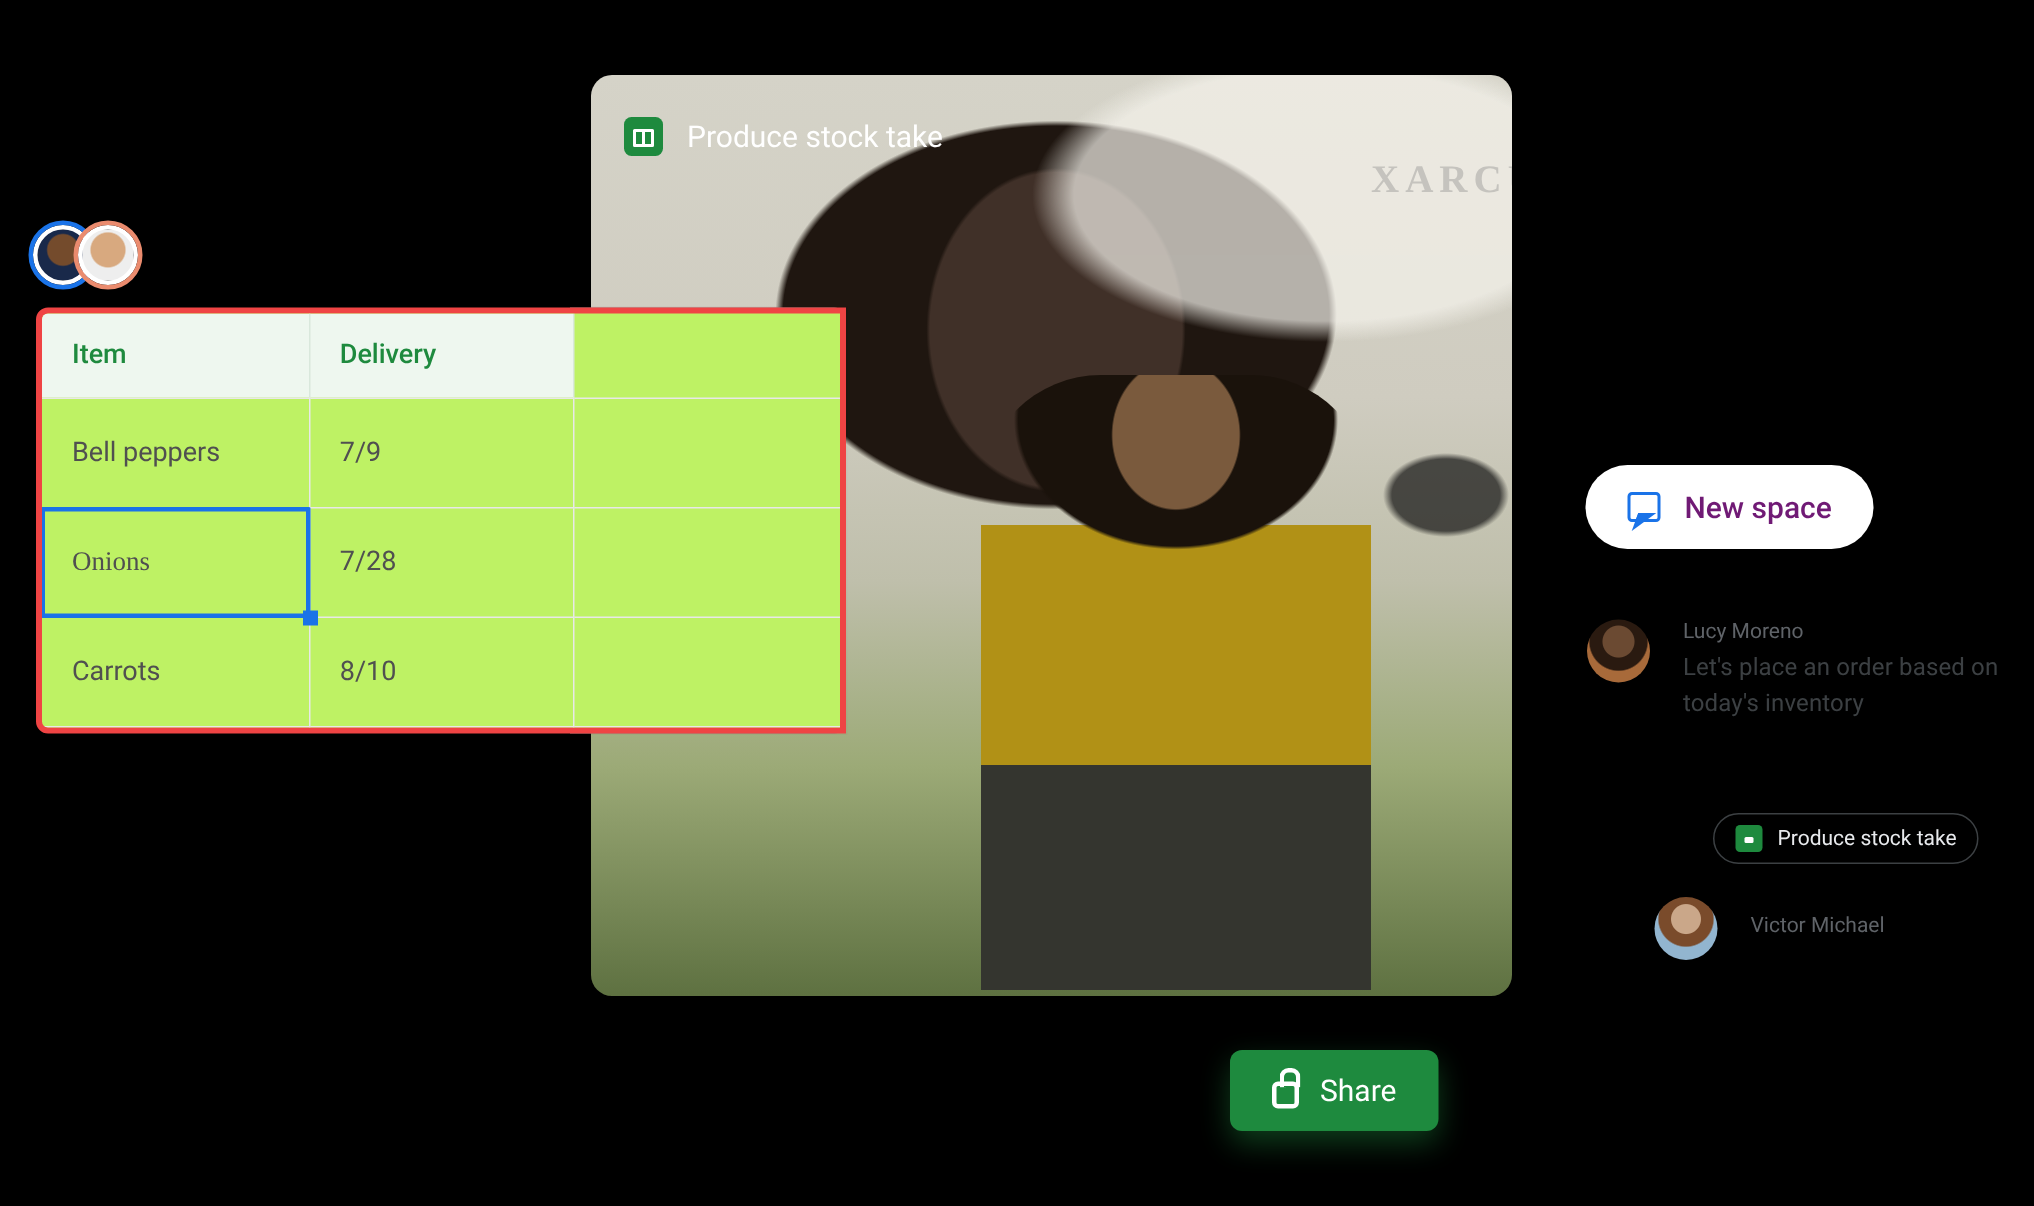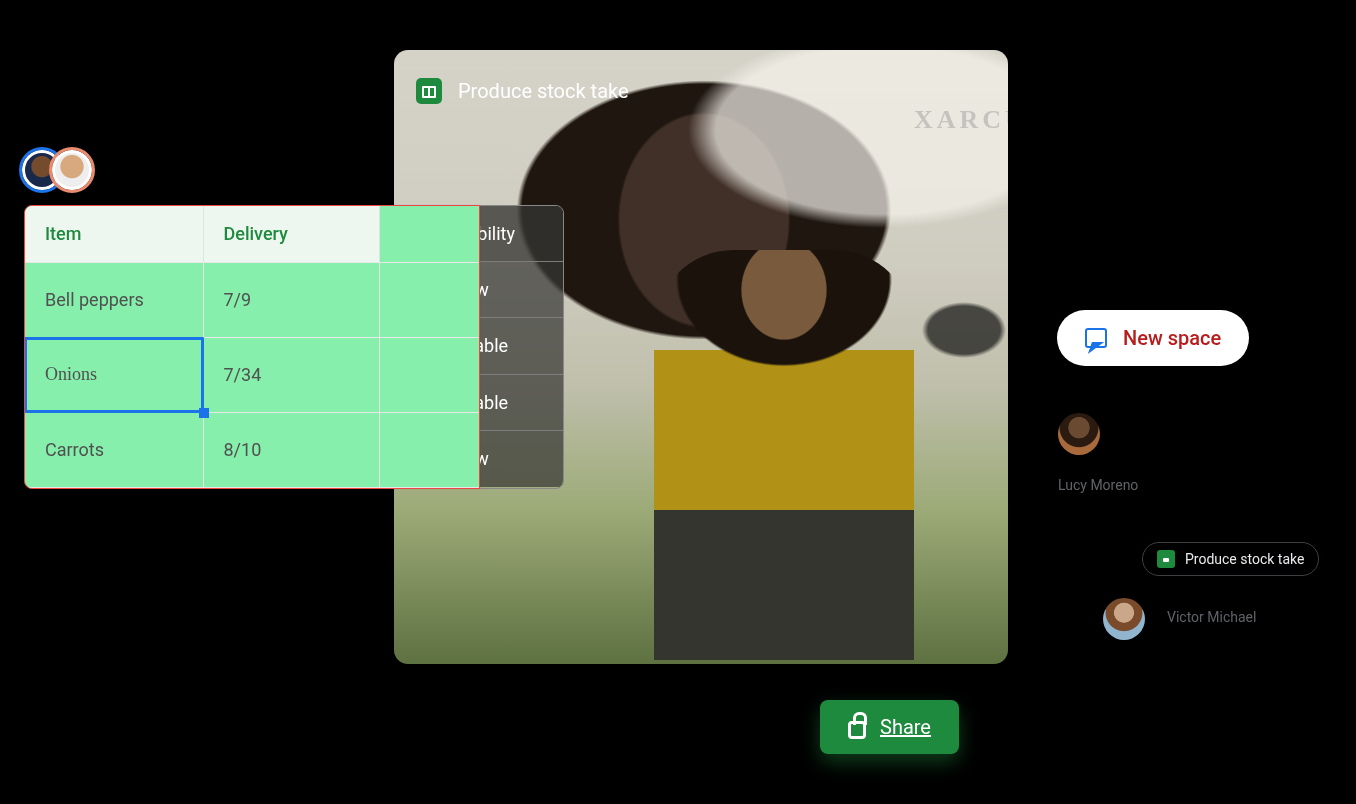--- a/index.html
+++ b/index.html
@@ -27,21 +27,21 @@
       linear-gradient(180deg,transparent 0 160px,#34352f 160px 410px);
     border-radius:80px 80px 0 0;}
 
   .doc-title-row{position:absolute;left:416px;top:78px;display:flex;align-items:center;gap:16px;z-index:3;}
   .sheets-icon{width:26px;height:26px;background:#1e8a3e;border-radius:5px;position:relative;}
   .sheets-icon::after{content:"";position:absolute;left:6px;top:8px;right:6px;bottom:6px;border:2px solid #fff;border-radius:1px;}
   .sheets-icon::before{content:"";position:absolute;left:50%;top:8px;bottom:6px;width:2px;background:#fff;transform:translateX(-1px);}
   .doc-title{color:#fff;font-size:20px;font-weight:400;}
 
   
-  .sheet{position:absolute;left:24px;top:205px;width:456px;height:284px;background:#86efac;border:1px solid #ef4444;border-radius:8px 0 0 8px;overflow:hidden;box-shadow:0 0 0 1px rgba(0,0,0,.02);z-index:4;}
+  .sheet{position:absolute;left:24px;top:205px;width:540px;height:284px;background:#bef264;border:4px solid #ef4444;border-radius:8px 0 0 8px;overflow:hidden;box-shadow:0 0 0 1px rgba(0,0,0,.02);z-index:4;}
   .sheet table{width:100%;height:100%;border-collapse:collapse;table-layout:fixed;}
   .sheet col.c1{width:178px;} .sheet col.c2{width:176px;} .sheet col.c3{width:186px;}
   .sheet th,.sheet td{height:56px;padding:0 20px;text-align:left;font-size:18px;border-bottom:1px solid #e8e8e8;border-right:1px solid #e8e8e8;vertical-align:middle;font-weight:400;}
   .sheet th{background:#eef7ef;color:#1e8a3e;font-weight:500;border-right-color:#d9e8dc;}
   .sheet td{color:#505050;}
   .sheet tr.sel td:first-child{position:relative;font-family:Liberation Serif, serif;}
   .sheet tr.sel td:first-child::after{content:"";position:absolute;inset:-1px;border:3px solid #1a73e8;border-radius:1px;pointer-events:none;}
   .sheet tr.sel td:first-child::before{content:"";position:absolute;right:-6px;bottom:-6px;width:10px;height:10px;background:#1a73e8;}
 
   
@@ -50,33 +50,33 @@
   .avail .row.header{background:rgba(54,54,50,.78);}
   .avail .row:last-child{border-bottom:none;}
 
   
   .avatars{position:absolute;left:22px;top:150px;display:flex;z-index:5;}
   .avatars .av{width:40px;height:40px;border-radius:50%;border:3px solid #fff;}
   .avatars .av:first-child{background:radial-gradient(circle at 50% 40%,#744b2c 0 38%,#19294a 42% 100%);outline:3px solid #1a73e8;outline-offset:0;}
   .avatars .av:last-child{margin-left:-10px;background:radial-gradient(circle at 50% 40%,#d8a97f 0 42%,#eee 46% 100%);outline:3px solid #ea8b6e;}
 
   
-  .share{position:absolute;left:820px;top:700px;background:#1e8a3e;color:#fff;border-radius:8px;padding:0 28px;height:54px;display:flex;align-items:center;gap:14px;font-size:20px;box-shadow:0 8px 20px rgba(30,138,62,.45);z-index:5;text-decoration:underline;}
+  .share{position:absolute;left:820px;top:700px;background:#1e8a3e;color:#fff;border-radius:8px;padding:0 28px;height:54px;display:flex;align-items:center;gap:14px;font-size:20px;box-shadow:0 8px 20px rgba(30,138,62,.45);z-index:5;}
   .lock{width:18px;height:18px;border:3px solid #fff;border-radius:4px;position:relative;margin-top:6px;}
   .lock::before{content:"";position:absolute;left:2px;top:-12px;width:8px;height:10px;border:3px solid #fff;border-bottom:none;border-radius:6px 6px 0 0;}
 
   
   .new-space{position:absolute;left:1057px;top:310px;background:#fff;border-radius:999px;padding:0 28px;height:56px;display:flex;align-items:center;gap:16px;box-shadow:0 2px 8px rgba(0,0,0,.12),0 10px 24px rgba(0,0,0,.18);z-index:5;}
   .chat-icon{width:22px;height:20px;border:2.5px solid #1a73e8;border-radius:3px;position:relative;}
   .chat-icon::after{content:"";position:absolute;left:3px;bottom:-8px;width:0;height:0;border:6px solid transparent;border-top-color:#1a73e8;border-left-color:#1a73e8;transform:skewX(-20deg);}
-  .new-space span{color:#b91c1c;font-size:20px;font-weight:500;}
+  .new-space span{color:#701a75;font-size:20px;font-weight:500;}
 
   .msg{position:absolute;display:flex;gap:22px;align-items:flex-start;z-index:5;max-width:300px;}
   .msg .avatar{width:42px;height:42px;border-radius:50%;flex-shrink:0;}
-  .msg.lucy{left:1058px;top:413px;flex-direction:column;}
+  .msg.lucy{left:1058px;top:413px;}
   .msg.lucy .avatar{background:radial-gradient(circle at 50% 35%,#6b4a32 0 30%,#2a1a10 32% 55%,#a86a3a 58% 100%);}
   .msg.victor{left:1103px;top:598px;align-items:center;}
   .msg.victor .avatar{background:radial-gradient(circle at 50% 35%,#caa789 0 28%,#7a4b2b 30% 52%,#92b5cf 55% 100%);}
   .msg .name{font-size:14px;color:#5f6368;margin-bottom:4px;}
   .msg .text{font-size:16px;color:#3c4043;line-height:1.5;letter-spacing:.1px;}
 
   .chip{position:absolute;left:1142px;top:542px;height:34px;border:1px solid #3c4043;border-radius:999px;background:#000;display:flex;align-items:center;gap:10px;padding:0 14px;z-index:5;}
   .chip .sheets-icon{width:18px;height:18px;border-radius:3px;}
   .chip span{color:#e8eaed;font-size:14px;}
 </style>
@@ -113,21 +113,21 @@
       </tr>
     </thead>
     <tbody>
       <tr>
         <td>Bell peppers</td>
         <td>7/9</td>
         <td style="visibility:hidden;border-right:none"></td>
       </tr>
       <tr class="sel">
         <td>Onions</td>
-        <td>7/34</td>
+        <td>7/28</td>
         <td style="visibility:hidden;border-right:none"></td>
       </tr>
       <tr>
         <td>Carrots</td>
         <td>8/10</td>
         <td style="visibility:hidden;border-right:none"></td>
       </tr>
     </tbody>
   </table>
 </div>
@@ -147,20 +147,21 @@
 
 <div class="new-space">
   <span class="chat-icon"></span>
   <span>New space</span>
 </div>
 
 <div class="msg lucy">
   <div class="avatar"></div>
   <div>
     <div class="name">Lucy Moreno</div>
+    <div class="text">Let's place an order based on today's inventory</div>
   </div>
 </div>
 
 <div class="chip">
   <span class="sheets-icon"></span>
   <span>Produce stock take</span>
 </div>
 
 <div class="msg victor">
   <div class="avatar"></div>

